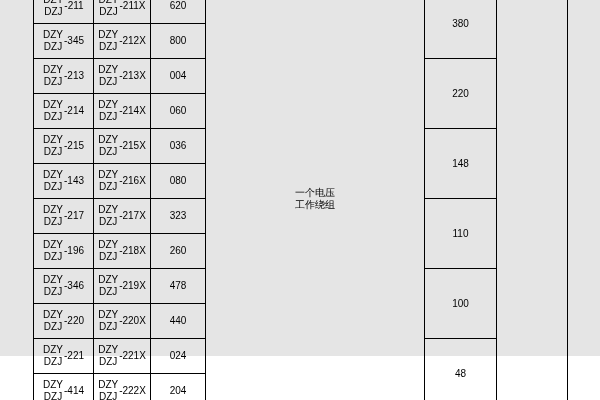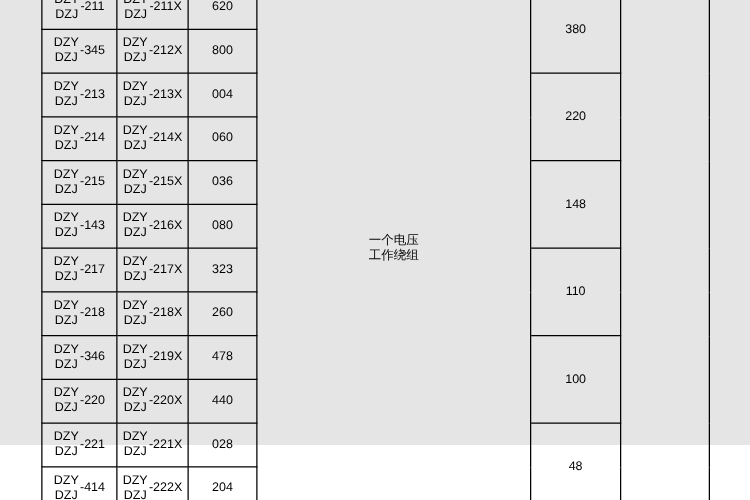--- a/index.html
+++ b/index.html
@@ -268,21 +268,21 @@
         <td class="volt-cell" rowspan="2">110</td>
       </tr>
 
       <tr>
         <td class="cell-model">
           <div class="model-inner">
             <span class="model-stack">
               <span>DZY</span><br>
               <span>DZJ</span>
             </span>
-              <span class="model-suffix">-218</span>
+              <span class="model-suffix">-196</span>
           </div>
         </td>
         <td class="cell-type">
           <div class="model-inner">
             <span class="model-stack">
               <span>DZY</span><br>
               <span>DZJ</span>
             </span>
               <span class="model-suffix">-218X</span>
           </div>
@@ -347,21 +347,21 @@
         </td>
         <td class="cell-type">
           <div class="model-inner">
             <span class="model-stack">
               <span>DZY</span><br>
               <span>DZJ</span>
             </span>
               <span class="model-suffix">-221X</span>
           </div>
         </td>
-        <td class="cell-code">028</td>
+        <td class="cell-code">024</td>
         <td class="volt-cell" rowspan="2">48</td>
       </tr>
 
       <tr>
         <td class="cell-model">
           <div class="model-inner">
             <span class="model-stack">
               <span>DZY</span><br>
               <span>DZJ</span>
             </span>

